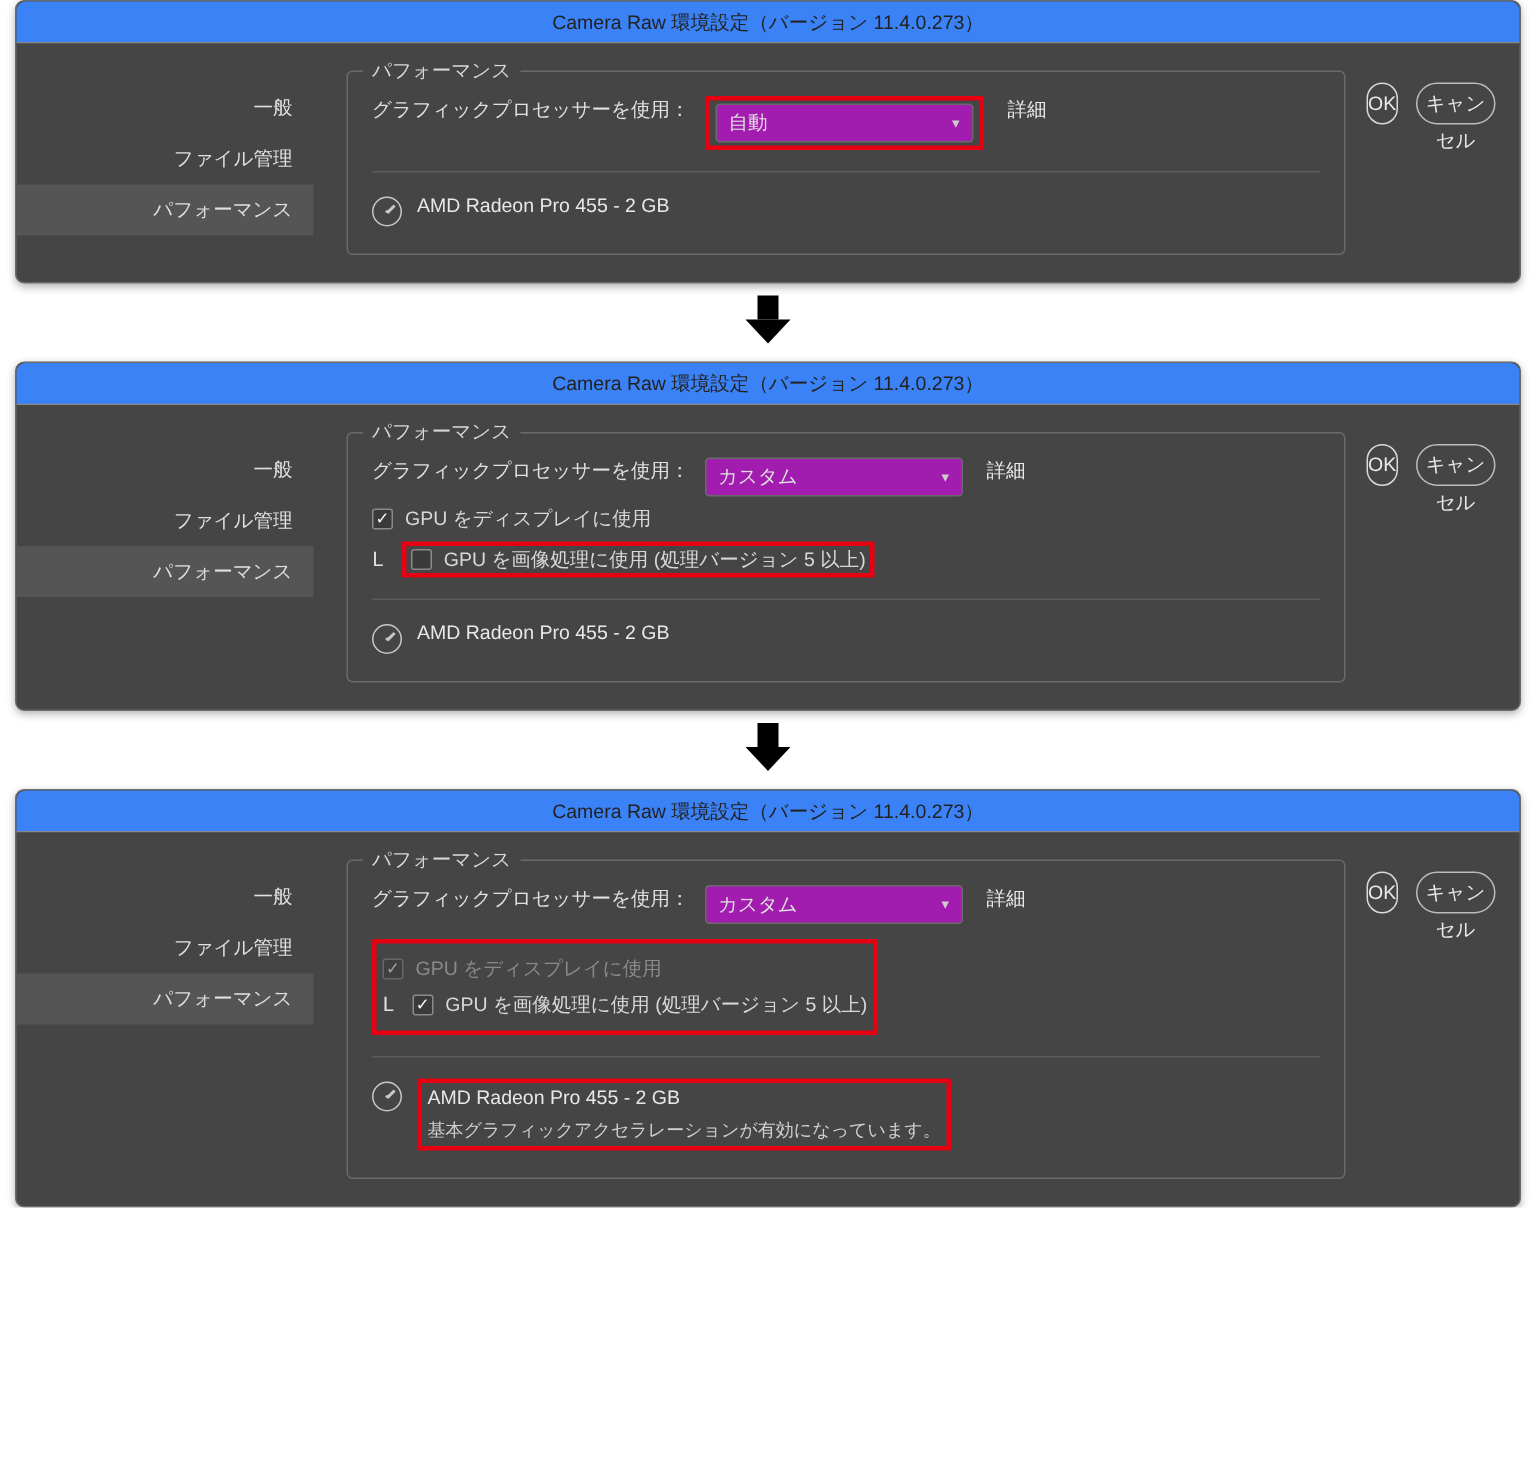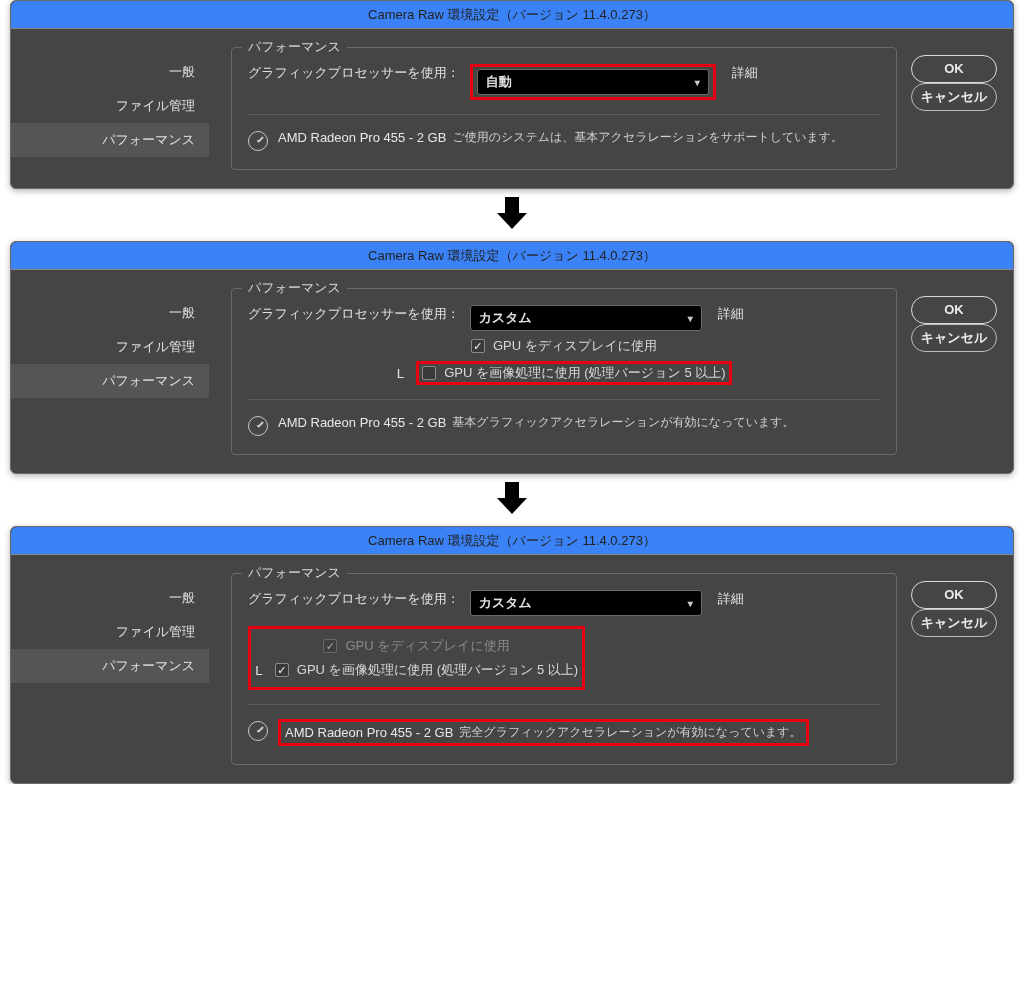--- a/index.html
+++ b/index.html
@@ -23,55 +23,55 @@
   .main { flex: 1; padding-left: 22px; }
   .fieldset {
     border: 1px solid #6a6a6a; border-radius: 4px; padding: 16px 16px 18px 16px; position: relative;
   }
   .legend {
     position: absolute; top: -10px; left: 10px; background: #454545; padding: 0 6px; font-size: 13px;
   }
   .row { display: flex; gap: 10px; margin-bottom: 6px; }
   .label { color: #e0e0e0; }
   .select {
-    background: #000000; border: 1px solid #6a6a6a; color: #e0e0e0; height: 26px;
-    width: 232px; padding: 0 8px; display: flex; align-items: center; justify-content: space-between;
-    border-radius: 3px; font-size: 13px; font-weight: bold;
+    background: #a21caf; border: 1px solid #6a6a6a; color: #e0e0e0; height: 26px;
+    width: 172px; padding: 0 8px; display: flex; align-items: center; justify-content: space-between;
+    border-radius: 3px; font-size: 13px;
   }
   .chev { font-size: 10px; color: #ccc; }
   .link { color: #e8e8e8; cursor: pointer; margin-left: 6px; }
   .hr { border: 0; border-top: 1px solid #5c5c5c; margin: 14px 0; }
   .gpu-row { display: flex; align-items: flex-start; gap: 10px; }
   .gauge {
     width: 20px; height: 20px; border: 1.6px solid #c8c8c8; border-radius: 50%; position: relative;
     flex-shrink: 0; margin-top: 2px;
   }
   .gauge::before {
     content: ""; position: absolute; width: 7px; height: 1.6px; background: #c8c8c8;
     left: 50%; top: 50%; transform-origin: left center; transform: rotate(-45deg);
   }
   .gauge::after {
     content: ""; position: absolute; width: 2px; height: 2px; background: #c8c8c8;
     left: calc(50% - 1px); top: calc(50% - 1px); border-radius: 50%;
   }
-  .gpu-info { display: flex; flex-direction: row; gap: 6px; align-items: center; }
+  .gpu-info { display: flex; flex-direction: column; gap: 6px; }
   .gpu-name { font-size: 13px; color: #e8e8e8; }
   .gpu-desc { font-size: 12px; color: #d0d0d0; }
-  .cb-row { display: flex; align-items: center; gap: 8px; margin: 6px 0; justify-content: center; }
+  .cb-row { display: flex; align-items: center; gap: 8px; margin: 6px 0; }
   .checkbox {
     width: 14px; height: 14px; border: 1px solid #8a8a8a; background: #3a3a3a; display: inline-flex;
     align-items: center; justify-content: center; border-radius: 2px;
   }
   .checkbox.checked::after {
     content: "✓"; font-size: 11px; color: #fff; line-height: 1;
   }
   .checkbox.disabled { opacity: 0.5; }
   .cb-label.disabled { color: #8a8a8a; }
   .sub-prefix { font-family: monospace; color: #e0e0e0; margin-right: 4px; }
-  .btncol { width: 100px; display: flex; flex-direction: column; gap: 0; padding-left: 14px; padding-top: 8px; font-weight: bold; }
+  .btncol { width: 100px; display: flex; flex-direction: row; gap: 12px; padding-left: 14px; padding-top: 8px; }
   .btn {
     background: #454545; border: 1.5px solid #bcbcbc; border-radius: 16px; height: 28px;
     color: #eaeaea; font-size: 13px; text-align: center; line-height: 25px; cursor: pointer;
   }
   .btn.ok { border-color: #dadada; }
   .red-box { border: 3px solid #e60012; padding: 2px 4px; border-radius: 1px; }
   .red-box-tight { border: 3px solid #e60012; padding: 0 3px; }
   .arrow-down {
     width: 30px; height: 36px; margin: 8px auto; position: relative;
   }
@@ -104,21 +104,20 @@
                   <span class="chev">▾</span>
                 </div>
               </span>
               <span class="link">詳細</span>
             </div>
             <hr class="hr">
             <div class="gpu-row">
               <div class="gauge"></div>
               <div class="gpu-info">
                 <div class="gpu-name">AMD Radeon Pro 455 - 2 GB</div>
-                <div class="gpu-desc">ご使用のシステムは、基本アクセラレーションをサポートしています。</div>
               </div>
             </div>
           </div>
         </div>
         <div class="btncol">
           <div class="btn ok">OK</div>
           <div class="btn">キャンセル</div>
         </div>
       </div>
     </div>
@@ -158,21 +157,20 @@
               <span class="red-box-tight" style="display:inline-flex;align-items:center;gap:8px;">
                 <span class="checkbox"></span>
                 <span class="cb-label">GPU を画像処理に使用 (処理バージョン 5 以上)</span>
               </span>
             </div>
             <hr class="hr">
             <div class="gpu-row">
               <div class="gauge"></div>
               <div class="gpu-info">
                 <div class="gpu-name">AMD Radeon Pro 455 - 2 GB</div>
-                <div class="gpu-desc">基本グラフィックアクセラレーションが有効になっています。</div>
               </div>
             </div>
           </div>
         </div>
         <div class="btncol">
           <div class="btn ok">OK</div>
           <div class="btn">キャンセル</div>
         </div>
       </div>
     </div>
@@ -207,21 +205,21 @@
                 <span class="sub-prefix">L</span>
                 <span style="display:inline-flex;align-items:center;gap:8px;">
                   <span class="checkbox checked"></span>
                   <span class="cb-label">GPU を画像処理に使用 (処理バージョン 5 以上)</span>
                 </span>
               </div></div><hr class="hr"><div class="gpu-row">
               <div class="gauge"></div>
               <div class="red-box" style="display:inline-block;">
                 <div class="gpu-info">
                   <div class="gpu-name">AMD Radeon Pro 455 - 2 GB</div>
-                  <div class="gpu-desc">完全グラフィックアクセラレーションが有効になっています。</div>
+                  <div class="gpu-desc">基本グラフィックアクセラレーションが有効になっています。</div>
                 </div>
               </div>
             </div></div>
         </div>
         <div class="btncol">
           <div class="btn ok">OK</div>
           <div class="btn">キャンセル</div>
         </div>
       </div>
     </div>

